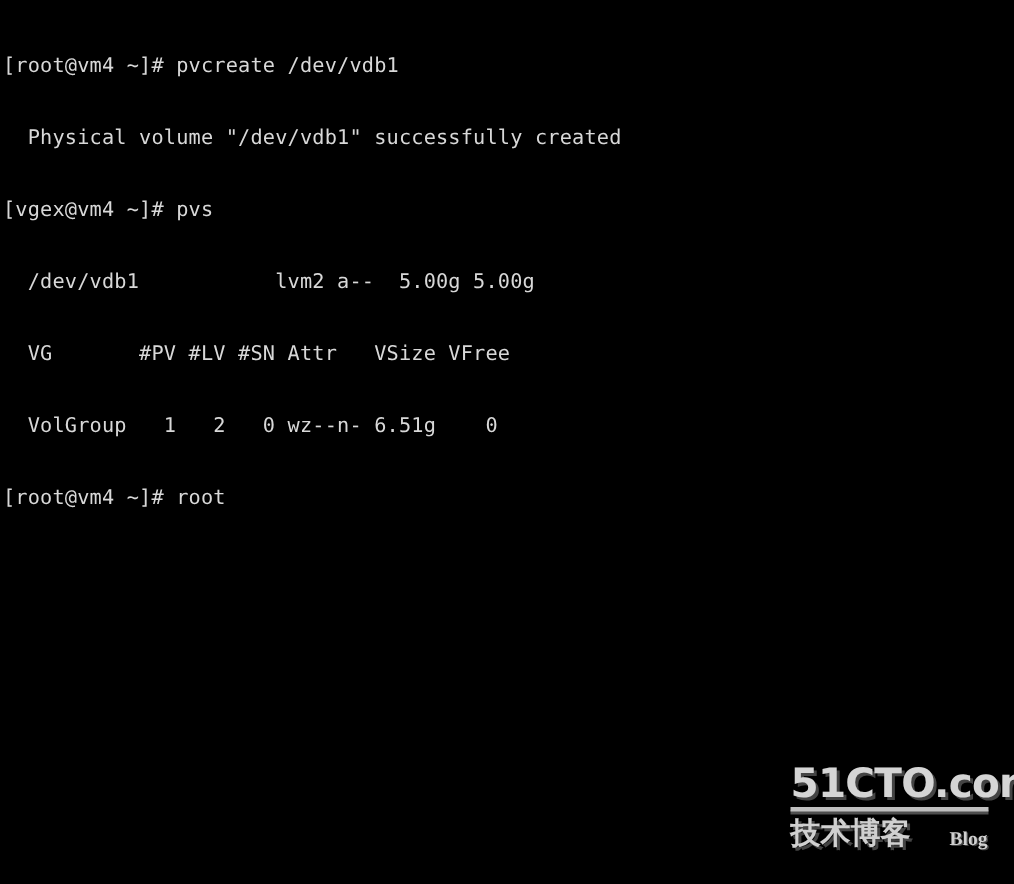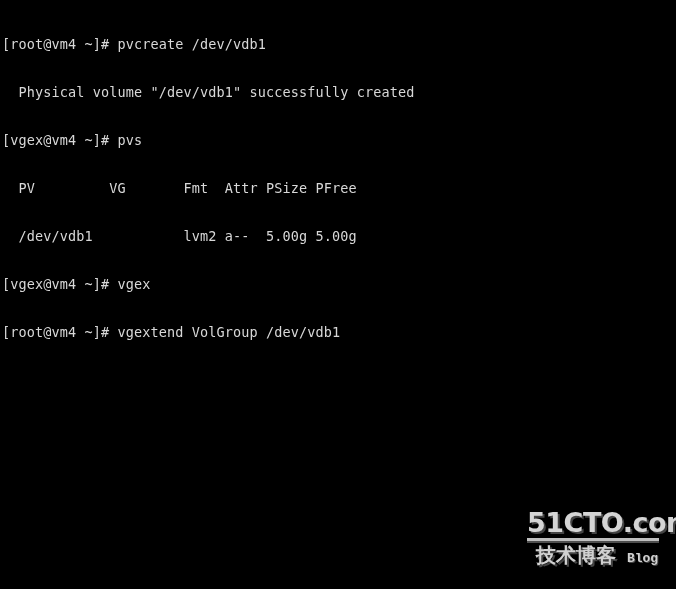--- a/index.html
+++ b/index.html
@@ -60,53 +60,52 @@
   #watermark .wm-rule {
     width: 132px;
     height: 3px;
     background: #d0d0d0;
     margin: 1px 0 3px 0;
     box-shadow: 0 2px 0 #555;
   }
   #watermark .wm-bottom {
     display: flex;
     align-items: flex-end;
-    gap: 11px;
-    justify-content: center;
+    gap: 26px;
   }
   #watermark .wm-cn {
     font-family: "DejaVu Sans", "Liberation Sans", sans-serif;
     font-weight: bold;
     font-size: 20px;
     line-height: 22px;
     color: #e2e2e2;
     text-shadow: 2px 2px 0 #4a4a4a;
   }
   #watermark .wm-blog {
-    font-family: Liberation Mono, monospace;
+    font-family: Liberation Serif, serif;
     font-weight: bold;
     font-size: 13px;
     line-height: 15px;
     color: #e2e2e2;
     text-shadow: 1px 1px 0 #4a4a4a;
   }
 </style>
 </head>
 <body>
 
 <div id="terminal">
 
   <div id="screen">
     <span class="line">[root@vm4 ~]# pvcreate /dev/vdb1</span>
     <span class="line">  Physical volume "/dev/vdb1" successfully created</span>
     <span class="line">[vgex@vm4 ~]# pvs</span>
-    <span class="line">  PV         VG       Fmt  Attr PSize PFree</span>
     <span class="line">  /dev/vdb1           lvm2 a--  5.00g 5.00g</span>
-    <span class="line">[vgex@vm4 ~]# vgex</span>
-    <span class="line">[root@vm4 ~]# vgextend VolGroup /dev/vdb1</span>
+    <span class="line">  VG       #PV #LV #SN Attr   VSize VFree</span>
+    <span class="line">  VolGroup   1   2   0 wz--n- 6.51g    0</span>
+    <span class="line">[root@vm4 ~]# root</span>
     
     
     
     
     
     
     
     
     
     

